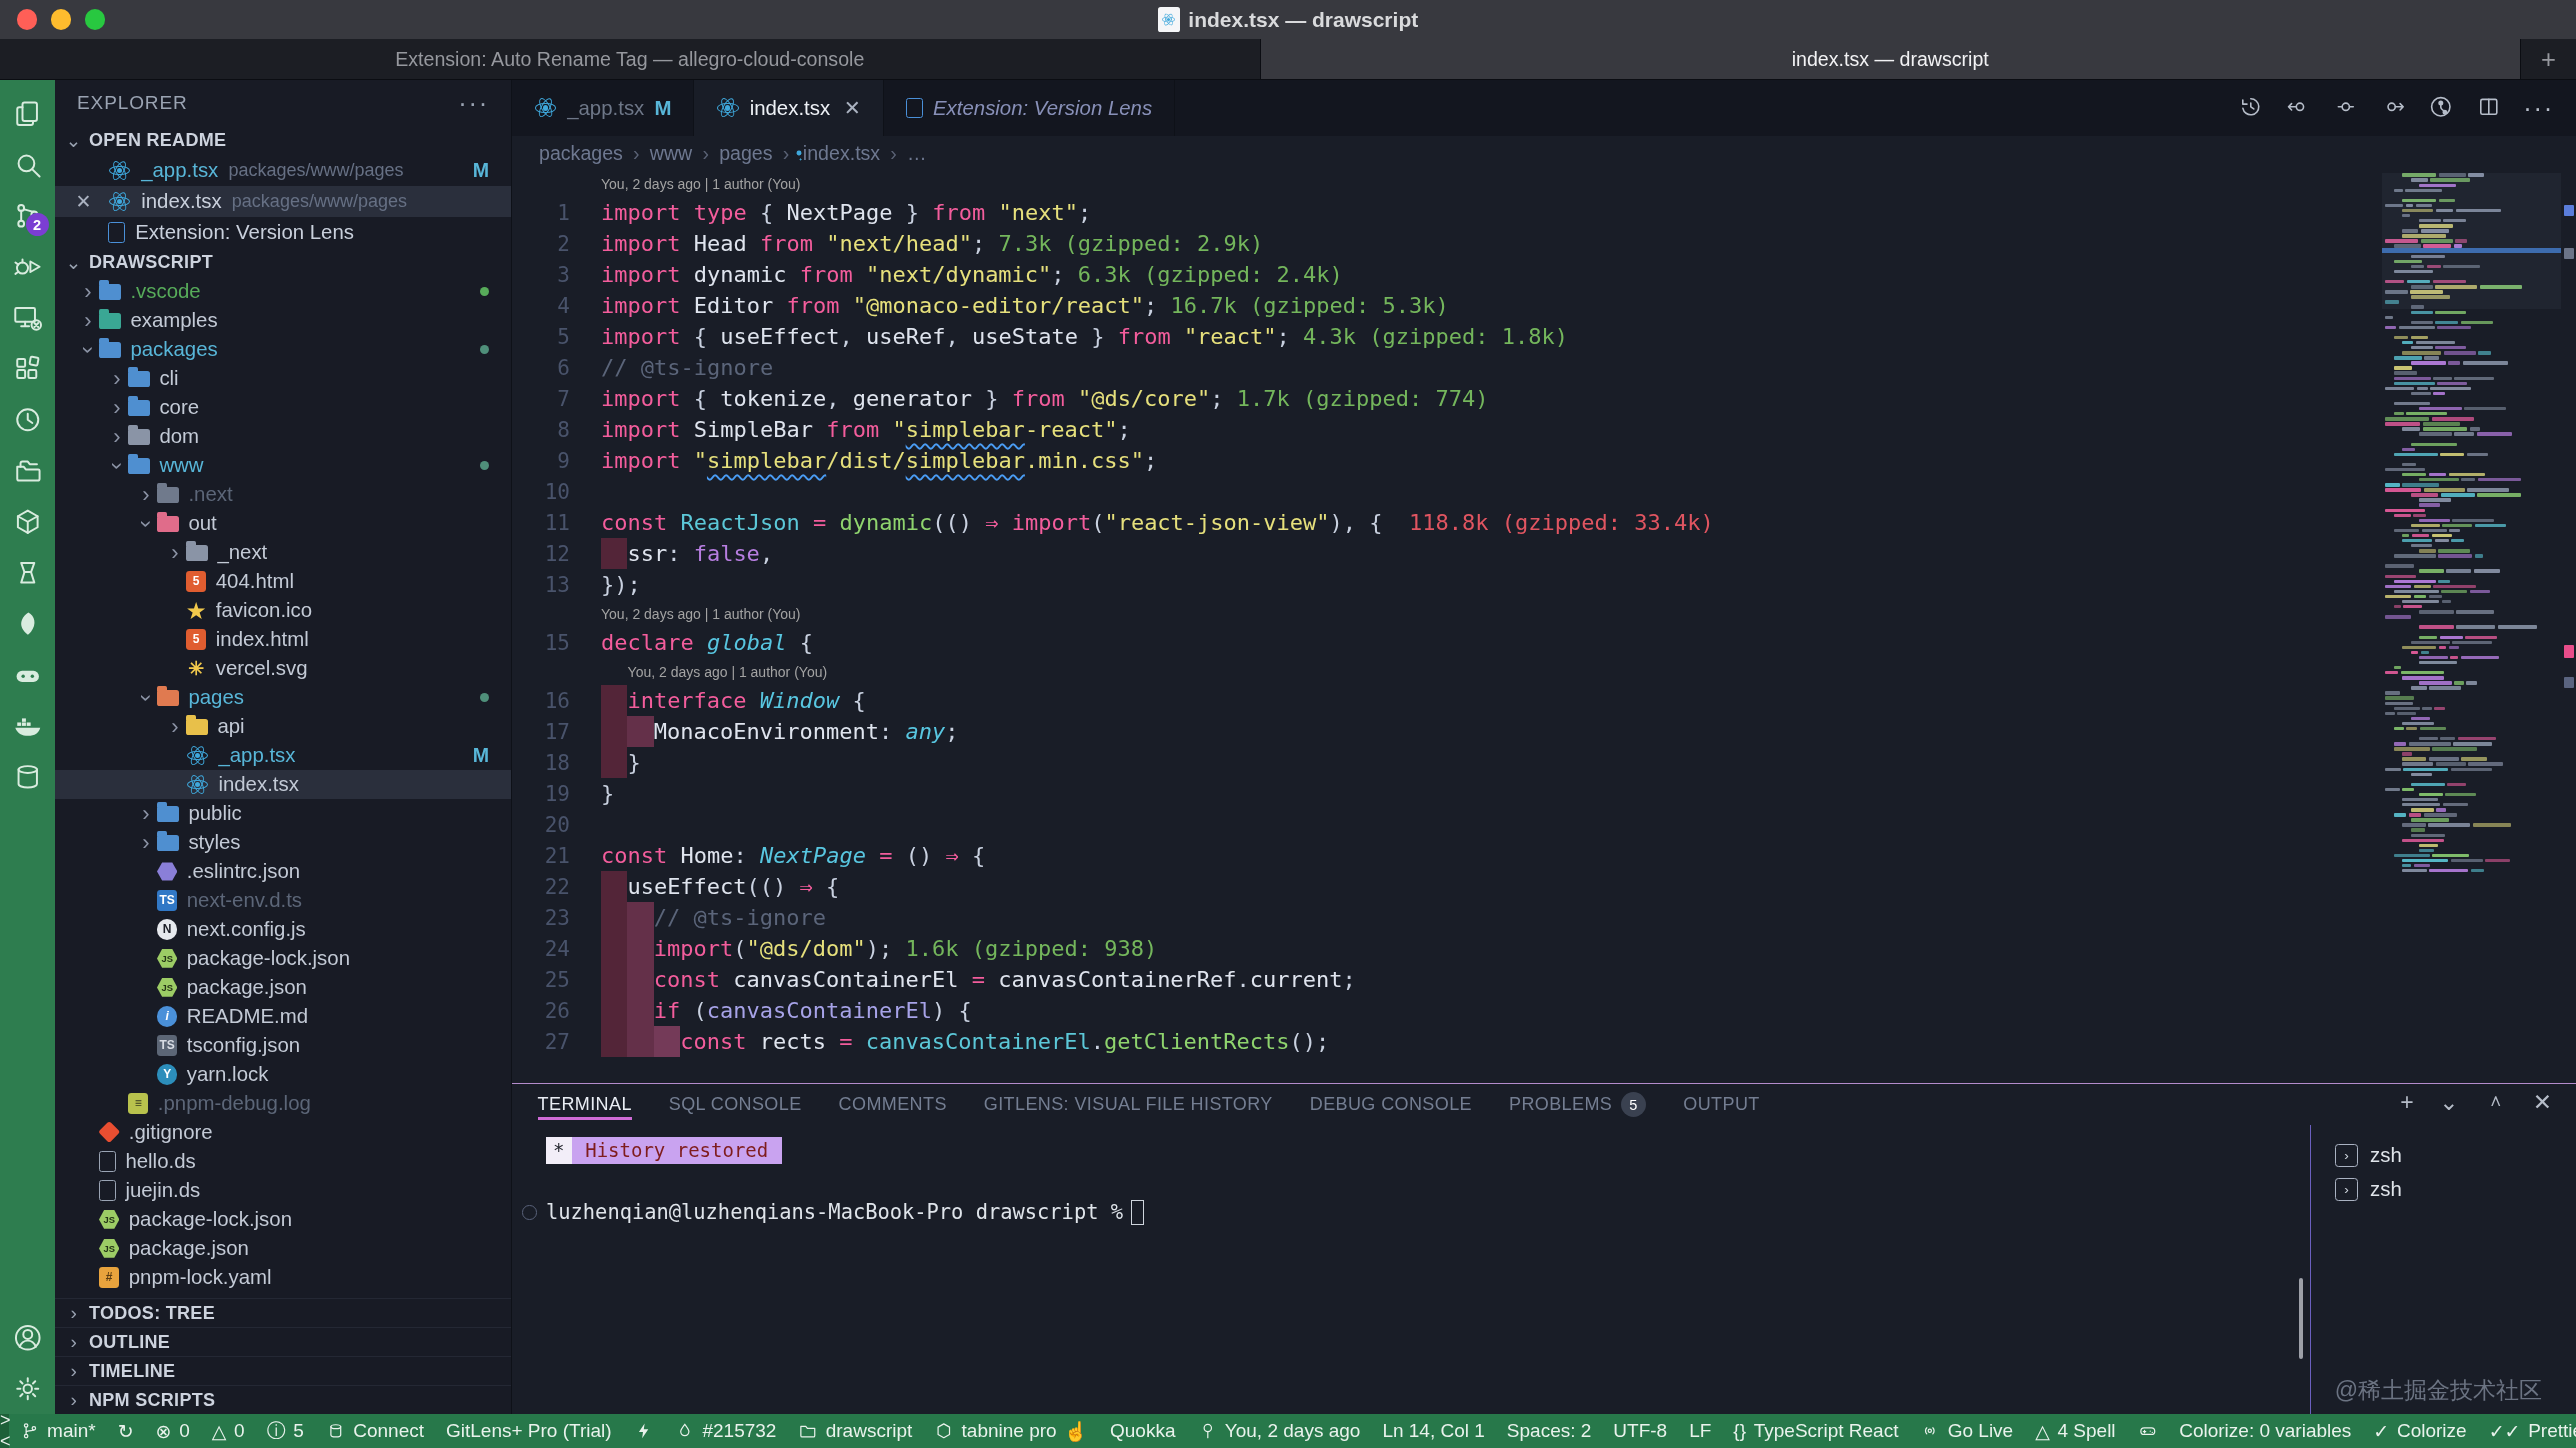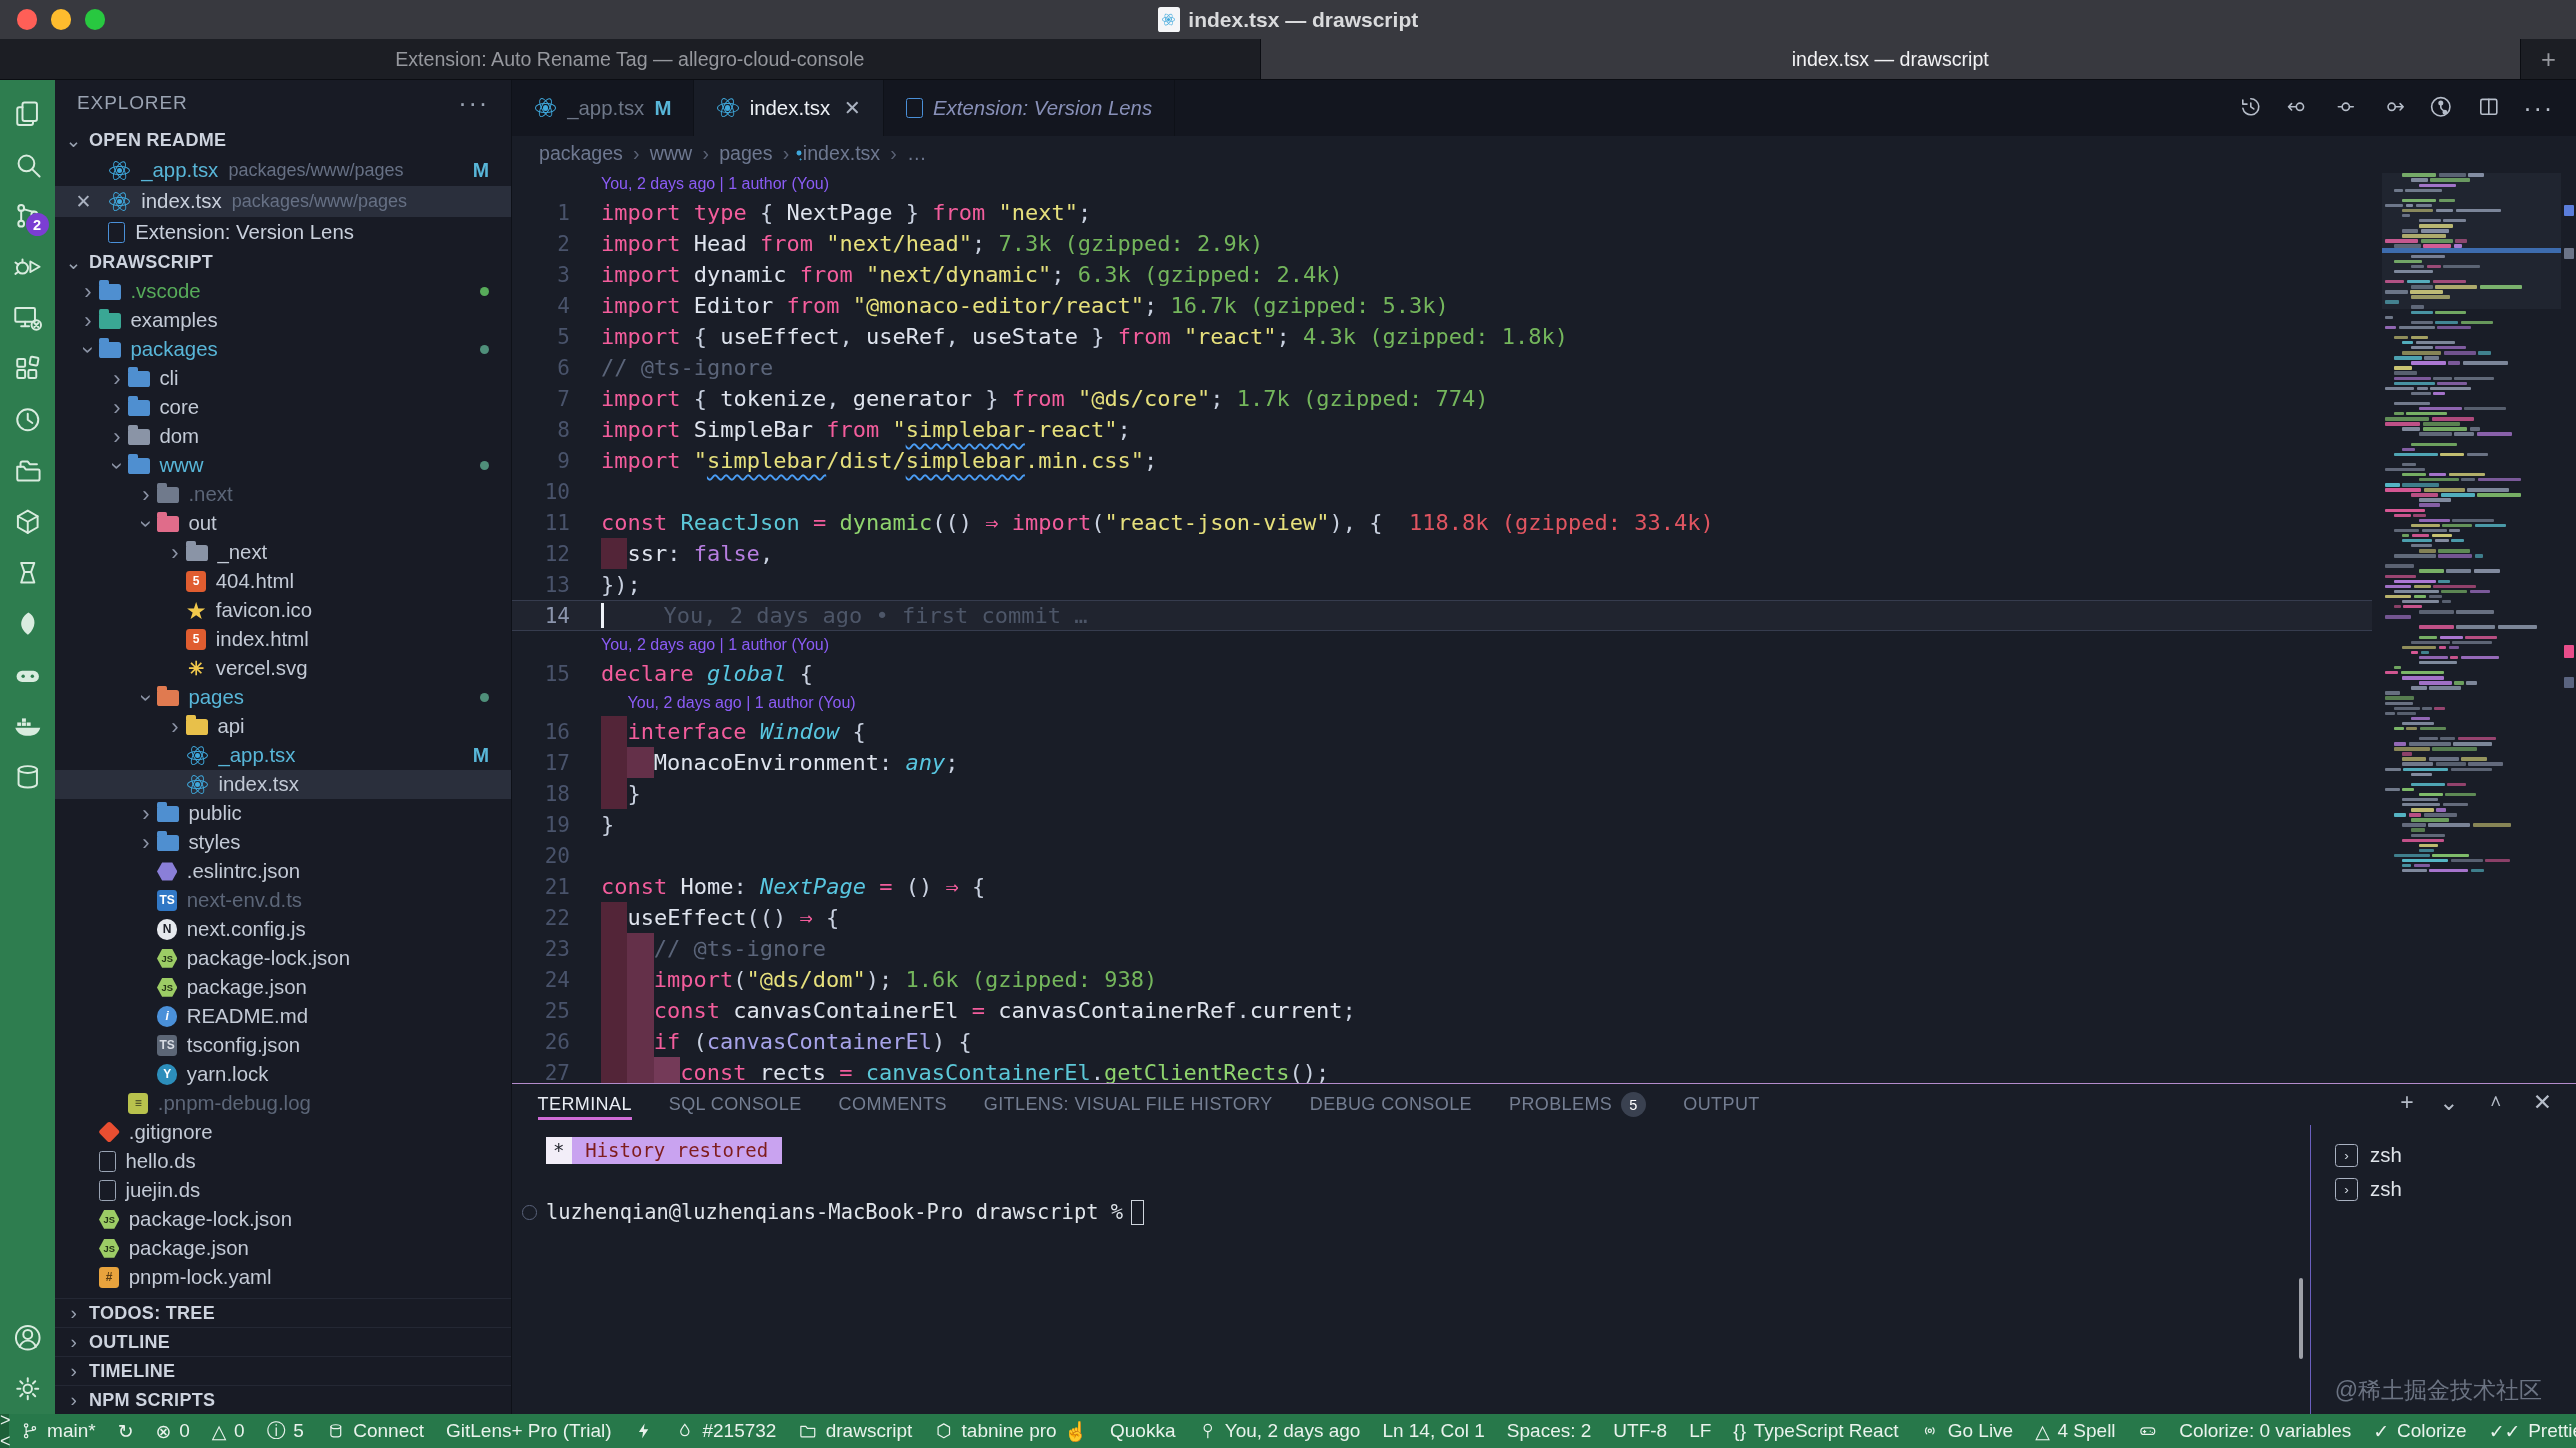--- a/index.html
+++ b/index.html
@@ -85,21 +85,21 @@
   .crow.cur{background:#20242f;border-top:0.9px solid #363c4e;border-bottom:0.9px solid #363c4e}
   .gut{width:89px;padding-right:31px;text-align:right;color:#49536b;font:21px "DejaVu Sans Mono",monospace;flex:none}
   .crow.cur .gut{color:#8b95ad}
   .ctx{font:22px/31px "DejaVu Sans Mono",monospace;white-space:pre;display:flex;align-items:center;height:100%}
   .indb{display:inline-block;width:26.4px;height:100%;flex:none}
   .indb.l1{background:#532538}.indb.l2{background:#643049}.indb.l3{background:#743a58}
   .caret{width:2.6px;height:25.6px;background:#eef2f8;flex:none}
   .ghost{color:#4d5668;padding-left:60px}
   .lrow{height:27px;display:flex;align-items:center}
   .lgut{width:89px;flex:none}
-  .lens-txt{color:#8b5cf6;font-size:16px}
+  .lens-txt{color:#a3a3a3;font-size:14px}
   .tk-kw{color:#f35d9c}.tk-op{color:#f35d9c}.tk-pun{color:#c9d1e0}.tk-id{color:#dfe4ee}
   .tk-cyan{color:#5cc8d8}.tk-type{color:#58c6e0;font-style:italic}.tk-fn{color:#8fd46e}
   .tk-str{color:#e6e07c}.tk-anno{color:#74b65c}.tk-annoBig{color:#e05561}
   .tk-cmt{color:#5b657a}.tk-bool{color:#b77ee0}.tk-lav{color:#a7a3e8}
   .tk-strq{color:#e6e07c;text-decoration:underline wavy #4a9df5 1.7px;text-underline-offset:6px}
 
   
   .minimap{position:absolute;top:3.4px;right:15.3px;width:179px;bottom:0;overflow:hidden}
   .mbar{height:3.4px;margin-bottom:1.7px;display:flex;gap:2.6px}
   .mbar span{height:100%;border-radius:0.9px}
@@ -644,24 +644,20 @@
               <span class="ctx"><span class="tk-kw">const </span><span class="tk-cyan">ReactJson</span><span class="tk-op"> = </span><span class="tk-fn">dynamic</span><span class="tk-pun">(() </span><span class="tk-op">⇒</span><span class="tk-pun"> </span><span class="tk-kw">import</span><span class="tk-pun">(</span><span class="tk-str">"react-json-view"</span><span class="tk-pun">), {  </span><span class="tk-annoBig">118.8k (gzipped: 33.4k)</span></span>
             </div>
             <div class="crow">
               <span class="gut">12</span>
               <span class="ctx"><span class="indb l1"></span><span class="tk-id">ssr</span><span class="tk-pun">: </span><span class="tk-bool">false</span><span class="tk-pun">,</span></span>
             </div>
             <div class="crow">
               <span class="gut">13</span>
               <span class="ctx"><span class="tk-pun">});</span></span>
             </div>
-            <div class="crow cur">
-              <span class="gut">14</span>
-              <span class="ctx"><span class="caret"></span><span class="ghost">You, 2 days ago • first commit …</span></span>
-            </div>
             <div class="lrow">
               <span class="lgut"></span>
               <span class="lens-txt" style="padding-left: 0px;">You, 2 days ago | 1 author (You)</span>
             </div>
             <div class="crow">
               <span class="gut">15</span>
               <span class="ctx"><span class="tk-kw">declare </span><span class="tk-type">global </span><span class="tk-pun">{</span></span>
             </div>
             <div class="lrow">
               <span class="lgut"></span>

